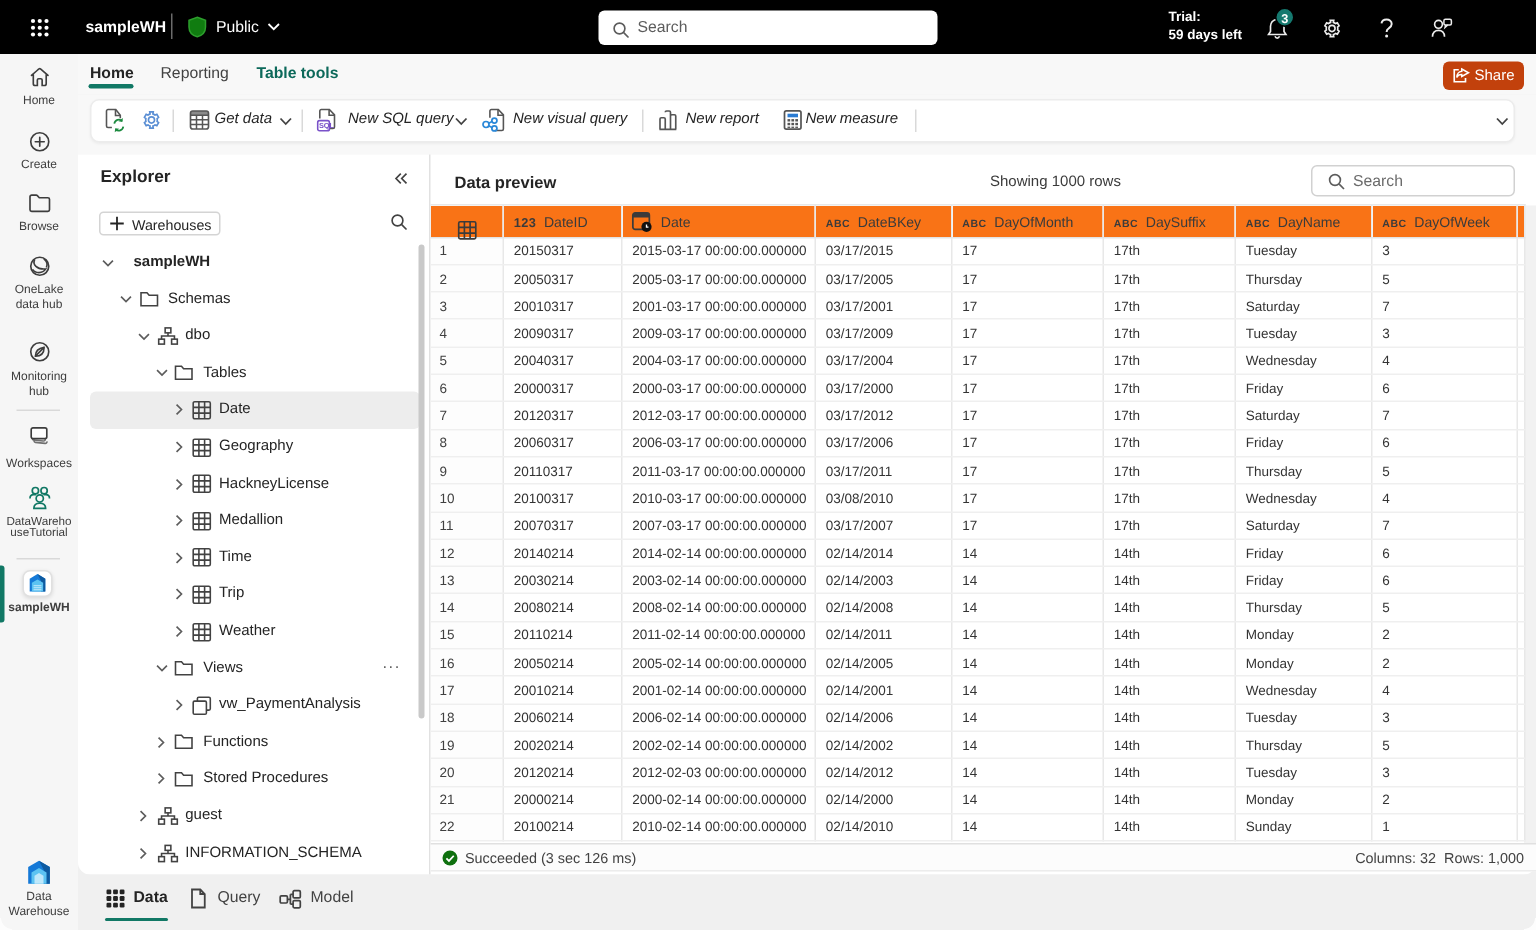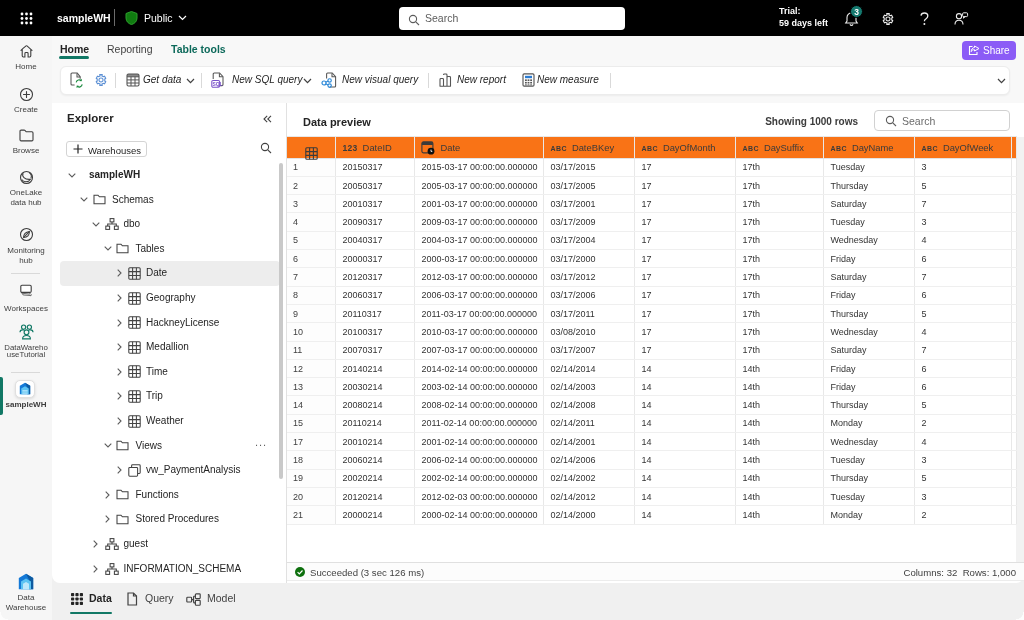--- a/index.html
+++ b/index.html
@@ -7,21 +7,21 @@
   font-family:"Liberation Sans", sans-serif; }
 .abs { position:absolute; }
 #stage { position:relative; width:1024px; height:620px; }
 
 #topbar { left:0; top:0; width:1024px; height:36px; background:#000; color:#fff; }
 #tsearch { left:399px; top:6.5px; width:226px; height:23px; background:#fff; border-radius:4px; }
 #tsearch span { position:absolute; left:26px; top:5px; font-size:10.5px; color:#5c5c5c; }
 
 #tabrow { left:52px; top:36px; width:972px; height:27px; background:#f8f8f8; }
 .tab { position:absolute; top:7px; font-size:10.5px; color:#424242; }
-#share { left:962px; top:41px; width:54px; height:19px; background:#8b5cf6; border-radius:4px; color:#fff; }
+#share { left:962px; top:41px; width:54px; height:19px; background:#c2410c; border-radius:4px; color:#fff; }
 #share span { position:absolute; left:21px; top:4px; font-size:10px; }
 
 #toolrow { left:52px; top:63px; width:972px; height:40px; background:#f8f8f8; }
 #toolcard { left:60px; top:66px; width:950px; height:29px; background:#fff; border-radius:6px;
   border:1px solid #ececec; box-shadow:0 1px 2px rgba(0,0,0,0.05); }
 .titem { position:absolute; top:8px; font-size:10px; color:#242424;font-style:italic; }
 .tsep { position:absolute; top:7px; width:1px; height:15px; background:#d9d9d9; }
 
 #rail { left:0; top:36px; width:52px; height:584px; background:#f6f6f6; }
 .rlabel { position:absolute; width:52px; text-align:center; font-size:8px; color:#3d3d3d; }
@@ -383,21 +383,21 @@
 <svg class="abs" style="left:104.5px;top:562.6px" width="14" height="12" viewBox="0 0 14 12">
       <rect x="5.1" y="0.6" width="3.8" height="3.3" fill="none" stroke="#424242" stroke-width="1.05"></rect>
       <rect x="0.8" y="8.1" width="3.8" height="3.3" fill="none" stroke="#424242" stroke-width="1.05"></rect>
       <rect x="9.4" y="8.1" width="3.8" height="3.3" fill="none" stroke="#424242" stroke-width="1.05"></rect>
       <path d="M7 3.9 L7 6 M2.7 8.1 L2.7 6 L11.3 6 L11.3 8.1" fill="none" stroke="#424242" stroke-width="1.05"></path>
     </svg>
 <div class="abs" style="left:123.5px;top:562.6px;font-size:10px;color:#242424;white-space:nowrap">INFORMATION_SCHEMA</div>
 <div class="abs" style="left:255px;top:436px;font-size:11px;color:#616161;letter-spacing:1px">...</div>
 <div class="abs" style="left:279px;top:163px;width:4px;height:316px;background:#c9c9c9;border-radius:2px"></div>
 <div class="abs" style="left:303px;top:116px;font-size:11px;font-weight:700;color:#242424">Data preview</div>
-<div class="abs" style="left:660px;top:116px;width:198px;text-align:right;font-size:10px;font-weight:700;color:#3b3b3b">Showing 1000 rows</div>
+<div class="abs" style="left:660px;top:116px;width:198px;font-size:10px;font-weight:400;color:#3b3b3b">Showing 1000 rows</div>
 <div class="abs" style="left:874px;top:110px;width:136px;height:21px;background:#fff;border:1px solid #d1d1d1;border-radius:4px"></div>
 <svg class="abs" style="left:885px;top:115px" width="12" height="12" viewBox="0 0 12 12">
  <circle cx="5" cy="5" r="3.6" fill="none" stroke="#5c5c5c" stroke-width="1.1"></circle>
  <path d="M7.8 7.8 L11 11" stroke="#5c5c5c" stroke-width="1.1"></path>
 </svg>
 <div class="abs" style="left:902px;top:115px;font-size:10.5px;color:#6b6b6b">Search</div>
 <svg class="abs" style="left:421px;top:140.5px;z-index:5" width="14" height="14" viewBox="0 0 14 14">
  <path d="M0.9 2.5 C0.9 1.6 1.6 0.9 2.5 0.9 L10.3 0.9 C11.2 0.9 11.9 1.6 11.9 2.5 L11.9 4 L0.9 4 Z" fill="#3b3b3b"></path>
  <rect x="0.9" y="0.9" width="11" height="11" rx="1.6" fill="none" stroke="#3b3b3b" stroke-width="1.15"></rect>
  <circle cx="10" cy="10.2" r="3.4" fill="#111"></circle>
@@ -592,20 +592,31 @@
           <td>20110214</td>
           <td>2011-02-14 00:00:00.000000</td>
           <td>02/14/2011</td>
           <td>14</td>
           <td>14th</td>
           <td>Monday</td>
           <td>2</td>
           <td></td>
         </tr>
 <tr>
+          <td class="rn">16</td>
+          <td>20050214</td>
+          <td>2005-02-14 00:00:00.000000</td>
+          <td>02/14/2005</td>
+          <td>14</td>
+          <td>14th</td>
+          <td>Monday</td>
+          <td>2</td>
+          <td></td>
+        </tr>
+<tr>
           <td class="rn">17</td>
           <td>20010214</td>
           <td>2001-02-14 00:00:00.000000</td>
           <td>02/14/2001</td>
           <td>14</td>
           <td>14th</td>
           <td>Wednesday</td>
           <td>4</td>
           <td></td>
         </tr>
@@ -644,20 +655,31 @@
         </tr>
 <tr>
           <td class="rn">21</td>
           <td>20000214</td>
           <td>2000-02-14 00:00:00.000000</td>
           <td>02/14/2000</td>
           <td>14</td>
           <td>14th</td>
           <td>Monday</td>
           <td>2</td>
+          <td></td>
+        </tr>
+<tr>
+          <td class="rn">22</td>
+          <td>20100214</td>
+          <td>2010-02-14 00:00:00.000000</td>
+          <td>02/14/2010</td>
+          <td>14</td>
+          <td>14th</td>
+          <td>Sunday</td>
+          <td>1</td>
           <td></td>
         </tr>
 </tbody>
     </table>
 <div class="abs" style="left:287px;top:562px;width:737px;height:19px;background:#fcfcfc;border-top:1px solid #e0e0e0;border-bottom:1px solid #ececec"></div>
 <svg class="abs" style="left:295px;top:567px" width="10" height="10" viewBox="0 0 10 10">
  <circle cx="5" cy="5" r="5" fill="#0e700e"></circle>
  <path d="M2.6 5.2 L4.3 6.9 L7.5 3.5" fill="none" stroke="#fff" stroke-width="1.2"></path>
 </svg>
 <div class="abs" style="left:310px;top:567px;font-size:9.6px;color:#424242">Succeeded (3 sec 126 ms)</div>

